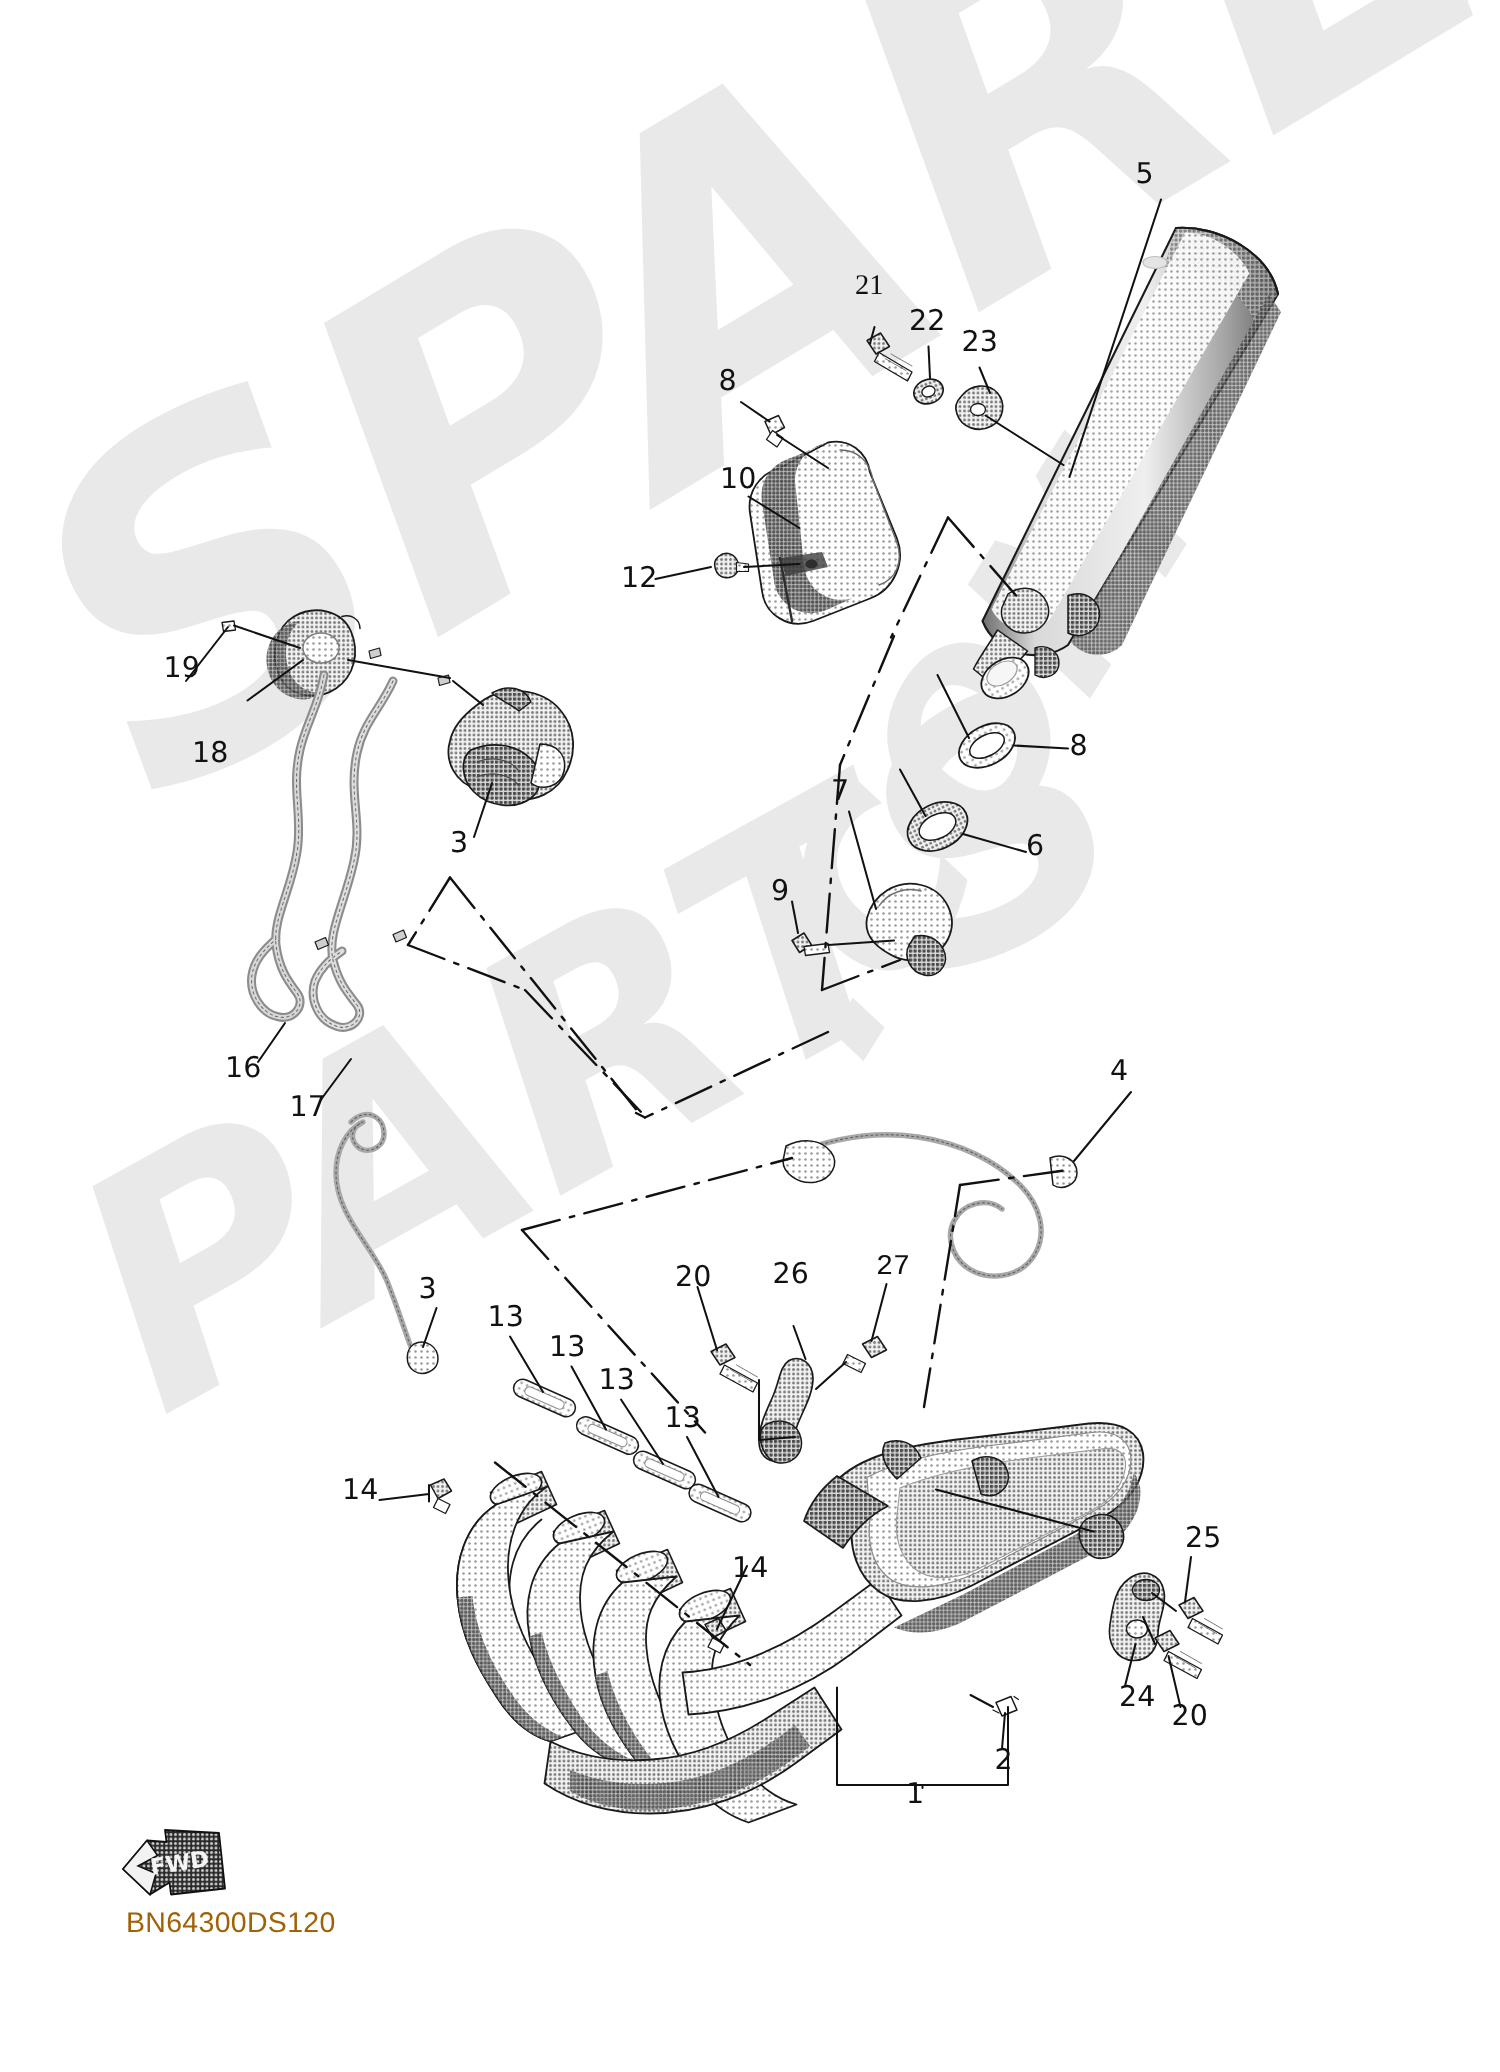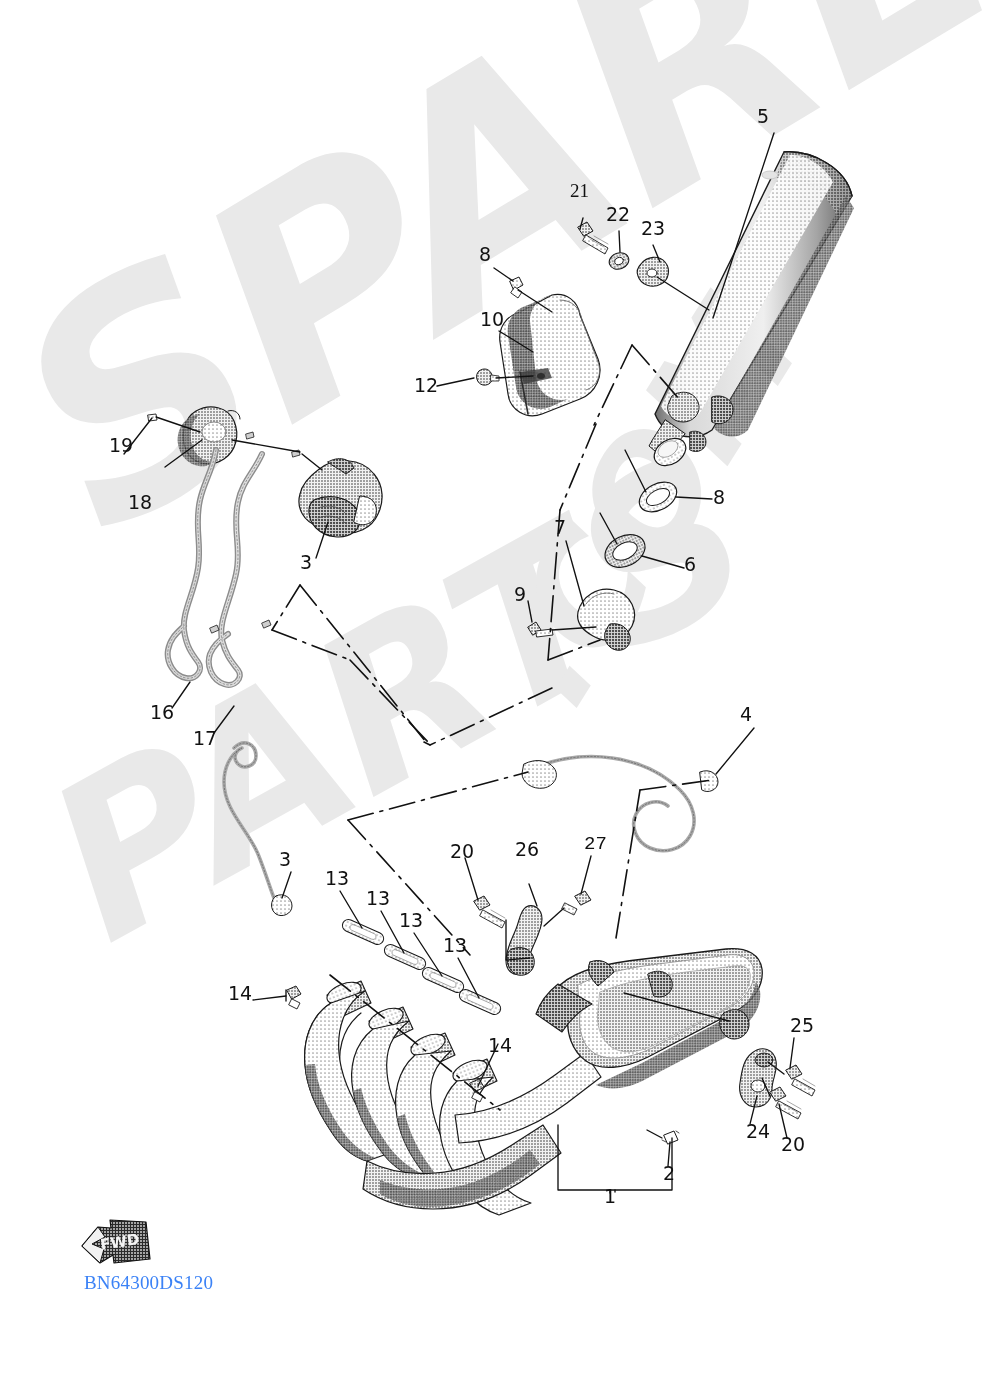--- a/index.html
+++ b/index.html
@@ -15,22 +15,22 @@
   .wm-dotcom{left:455px;top:640px;font-size:150px;transform:rotate(-58deg);transform-origin:left top;}
 
   
   #art{position:absolute;left:0;top:0;width:1000px;height:1381px;}
 
   
   .lbl{position:absolute;font-family:"DejaVu Sans",sans-serif;font-size:19px;
        color:#111;line-height:1;white-space:nowrap;}
 
   
-  .diagcode{position:absolute;left:84px;top:1272px;font-size:19px;color:#3b82f6;
-            font-family:Liberation Serif, serif;letter-spacing:.2px;}
+  .diagcode{position:absolute;left:84px;top:1272px;font-size:19px;color:#a16207;
+            font-family:Liberation Sans, sans-serif;letter-spacing:.2px;}
   .fwd-wrap{position:absolute;left:80px;top:1219px;width:76px;height:48px;}
 </style>
 </head>
 <body>
 
 <div id="stage">
 
   <div class="wm wm-spares">SPARES</div>
   <div class="wm wm-parts">PARTS</div>
   <div class="wm wm-dotcom">.COM</div>

